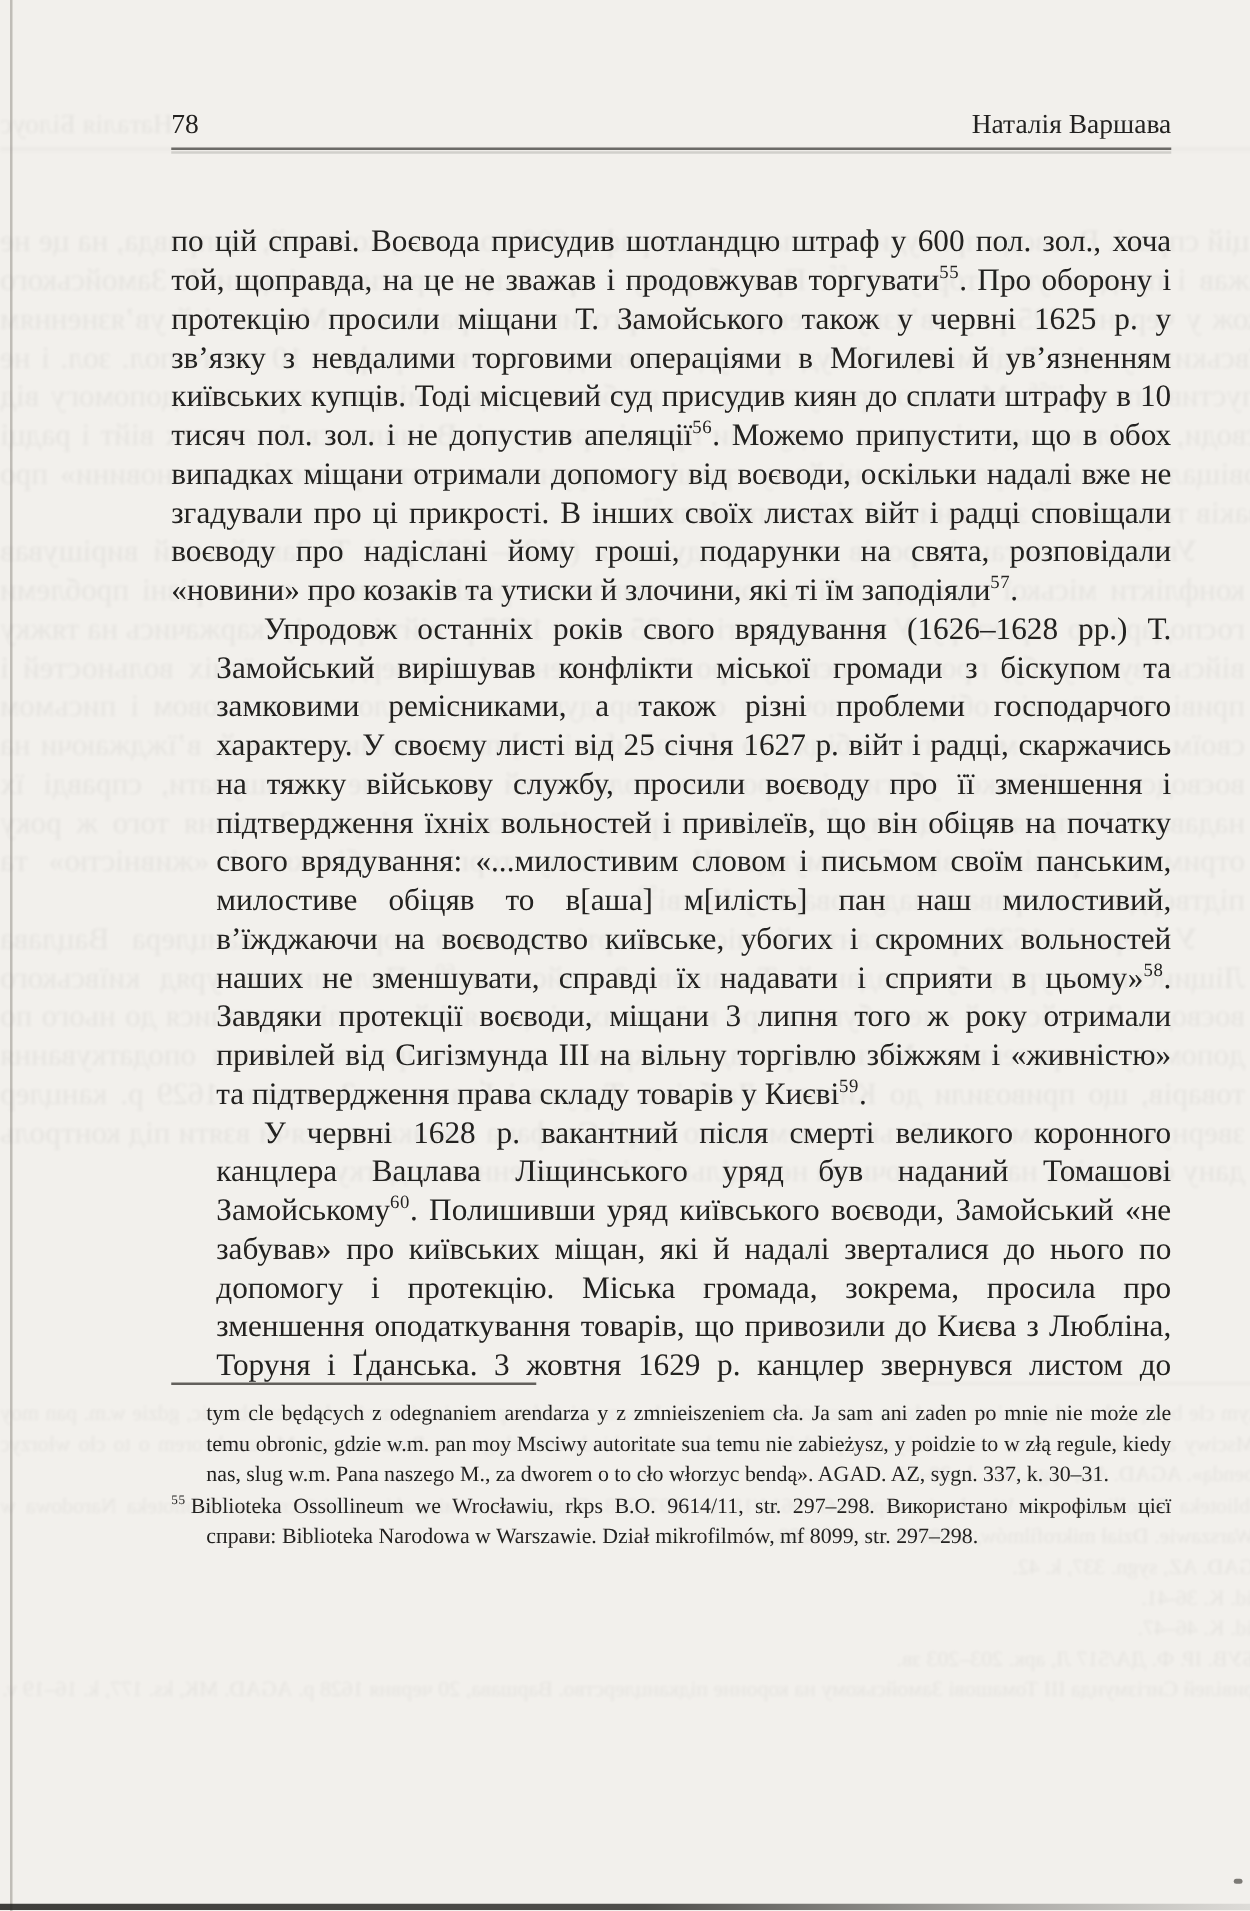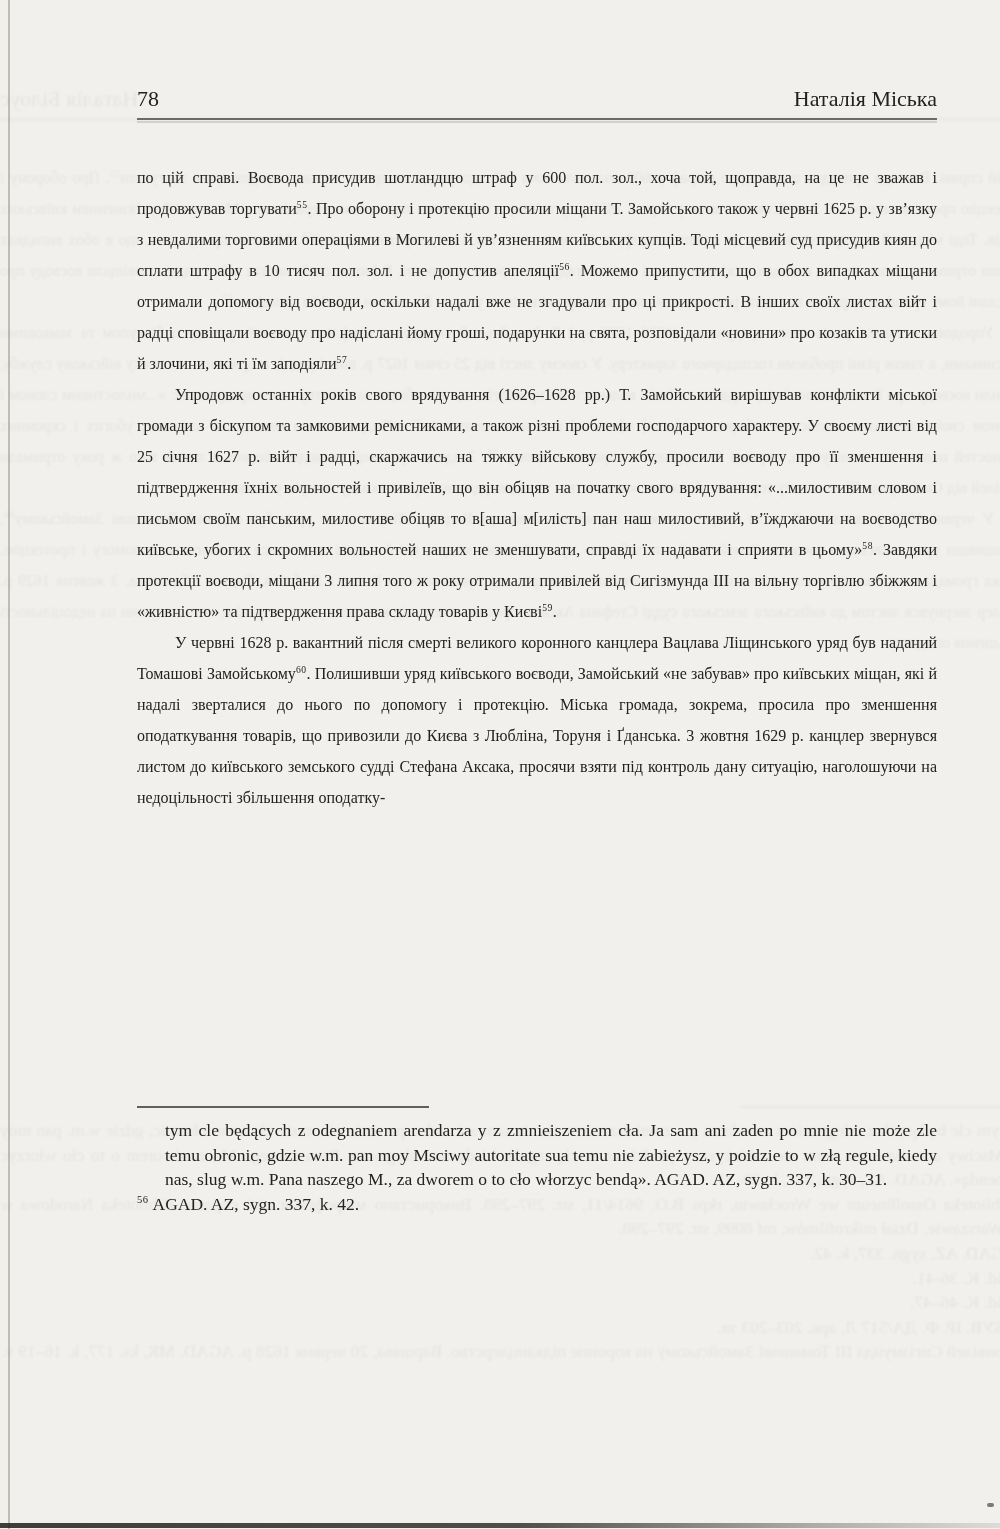--- a/index.html
+++ b/index.html
@@ -45,27 +45,27 @@
     display: flex; justify-content: space-between; align-items: baseline;
     font-size: 22px; line-height: 30px;
   }
   .header-rule {
     position: absolute; left: 0; top: 118px; width: 100%; height: 0;
     border-top: 2px solid rgba(72,70,66,0.78);
     box-shadow: 0 3px 0 rgba(72,70,66,0.18);
   }
   
   .body-text {
-    position: absolute; left: 0; top: 162px; width: 100%; height: 935px;
+    position: absolute; left: 0; top: 178px; width: 100%; height: 935px;
     overflow: hidden;
-    font-size: 16px; line-height: 31px;
+    font-size: 25px; line-height: 31px;
     text-align: justify;
   }
   .para { margin: 0; }
-  .para.indent { text-indent: 38px; }
+  .para.indent { text-indent: 38px; margin-left: 36px; }
   sup.fnref, sup.fn-num {
     font-size: 0.60em; line-height: 0; vertical-align: super;
     letter-spacing: 0.5px;
   }
   
   .footnotes {
     position: absolute; left: 0; top: 1106px; width: 100%;
     font-size: 17.5px; line-height: 24.6px;
     text-align: justify;
   }
@@ -111,35 +111,35 @@
           </div>
     </div>
 
   </div>
     </div>
 
   <div id="content">
 
     <div class="header">
       <span>78</span>
-      <span>Наталія Міська</span>
+      <span>Наталія Варшава</span>
     </div>
     <div class="header-rule"></div>
 
     <div class="body-text">
         <p class="para">по цій справі. Воєвода присудив шотландцю штраф у 600 пол. зол., хоча той, щоправда, на це не зважав і продовжував торгувати<sup class="fnref">55</sup>. Про оборону і протекцію просили міщани Т. Замойського також у червні 1625 р. у зв’язку з невдалими торговими операціями в Могилеві й ув’язненням київських купців. Тоді місцевий суд присудив киян до сплати штрафу в 10 тисяч пол. зол. і не допустив апеляції<sup class="fnref">56</sup>. Можемо припустити, що в обох випадках міщани отримали допомогу від воєводи, оскільки надалі вже не згадували про ці прикрості. В інших своїх листах війт і радці сповіщали воєводу про надіслані йому гроші, подарунки на свята, розповідали «новини» про козаків та утиски й злочини, які ті їм заподіяли<sup class="fnref">57</sup>.</p>
         <p class="para indent">Упродовж останніх років свого врядування (1626–1628 рр.) Т. Замойський вирішував конфлікти міської громади з біскупом та замковими ремісниками, а також різні проблеми господарчого характеру. У своєму листі від 25 січня 1627 р. війт і радці, скаржачись на тяжку військову службу, просили воєводу про її зменшення і підтвердження їхніх вольностей і привілеїв, що він обіцяв на початку свого врядування: «...милостивим словом і письмом своїм панським, милостиве обіцяв то в[аша] м[илість] пан наш милостивий, в’їжджаючи на воєводство київське, убогих і скромних вольностей наших не зменшувати, справді їх надавати і сприяти в цьому»<sup class="fnref">58</sup>. Завдяки протекції воєводи, міщани 3 липня того ж року отримали привілей від Сигізмунда III на вільну торгівлю збіжжям і «живністю» та підтвердження права складу товарів у Києві<sup class="fnref">59</sup>.</p>
         <p class="para indent">У червні 1628 р. вакантний після смерті великого коронного канцлера Вацлава Ліщинського уряд був наданий Томашові Замойському<sup class="fnref">60</sup>. Полишивши уряд київського воєводи, Замойський «не забував» про київських міщан, які й надалі зверталися до нього по допомогу і протекцію. Міська громада, зокрема, просила про зменшення оподаткування товарів, що привозили до Києва з Любліна, Торуня і Ґданська. 3 жовтня 1629 р. канцлер звернувся листом до київського земського судді Стефана Аксака, просячи взяти під контроль дану ситуацію, наголошуючи на недоцільності збільшення оподатку-</p>
       </div>
 
     <div class="footnotes">
       <div class="fn-rule"></div>
       <p class="fn-cont">tym cle będących z odegnaniem arendarza y z zmnieiszeniem cła. Ja sam ani zaden po mnie nie może zle temu obronic, gdzie w.m. pan moy Msciwy autoritate sua temu nie zabieżysz, y poidzie to w złą regule, kiedy nas, slug w.m. Pana naszego M., za dworem o to cło włorzyc bendą». AGAD. AZ, sygn. 337, k. 30–31.</p>
       <div>
-          <div class="fn"><sup class="fn-num">56</sup>AGAD. AZ, sygn. 337, k. 42.</div>
+          <div class="fn"><sup class="fn-num">55</sup>Biblioteka Ossollineum we Wrocławiu, rkps B.O. 9614/11, str. 297–298. Використано мікрофільм цієї справи: Biblioteka Narodowa w Warszawie. Dział mikrofilmów, mf 8099, str. 297–298.</div>
         </div>
     </div>
 
   </div>
 
   <div class="edge-left"></div>
   <div class="edge-bottom"></div>
   <div class="edge-dot"></div>
 
 </div>

